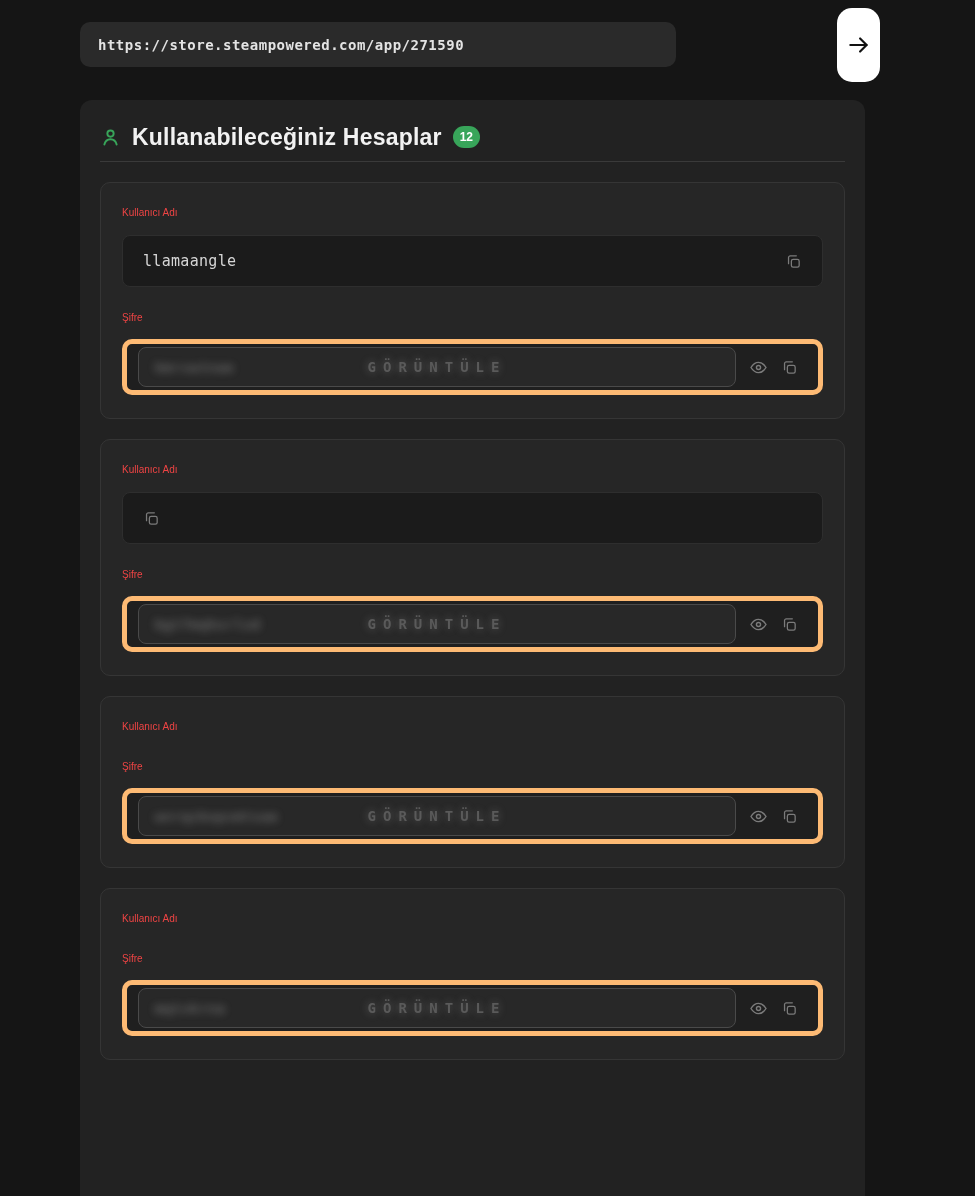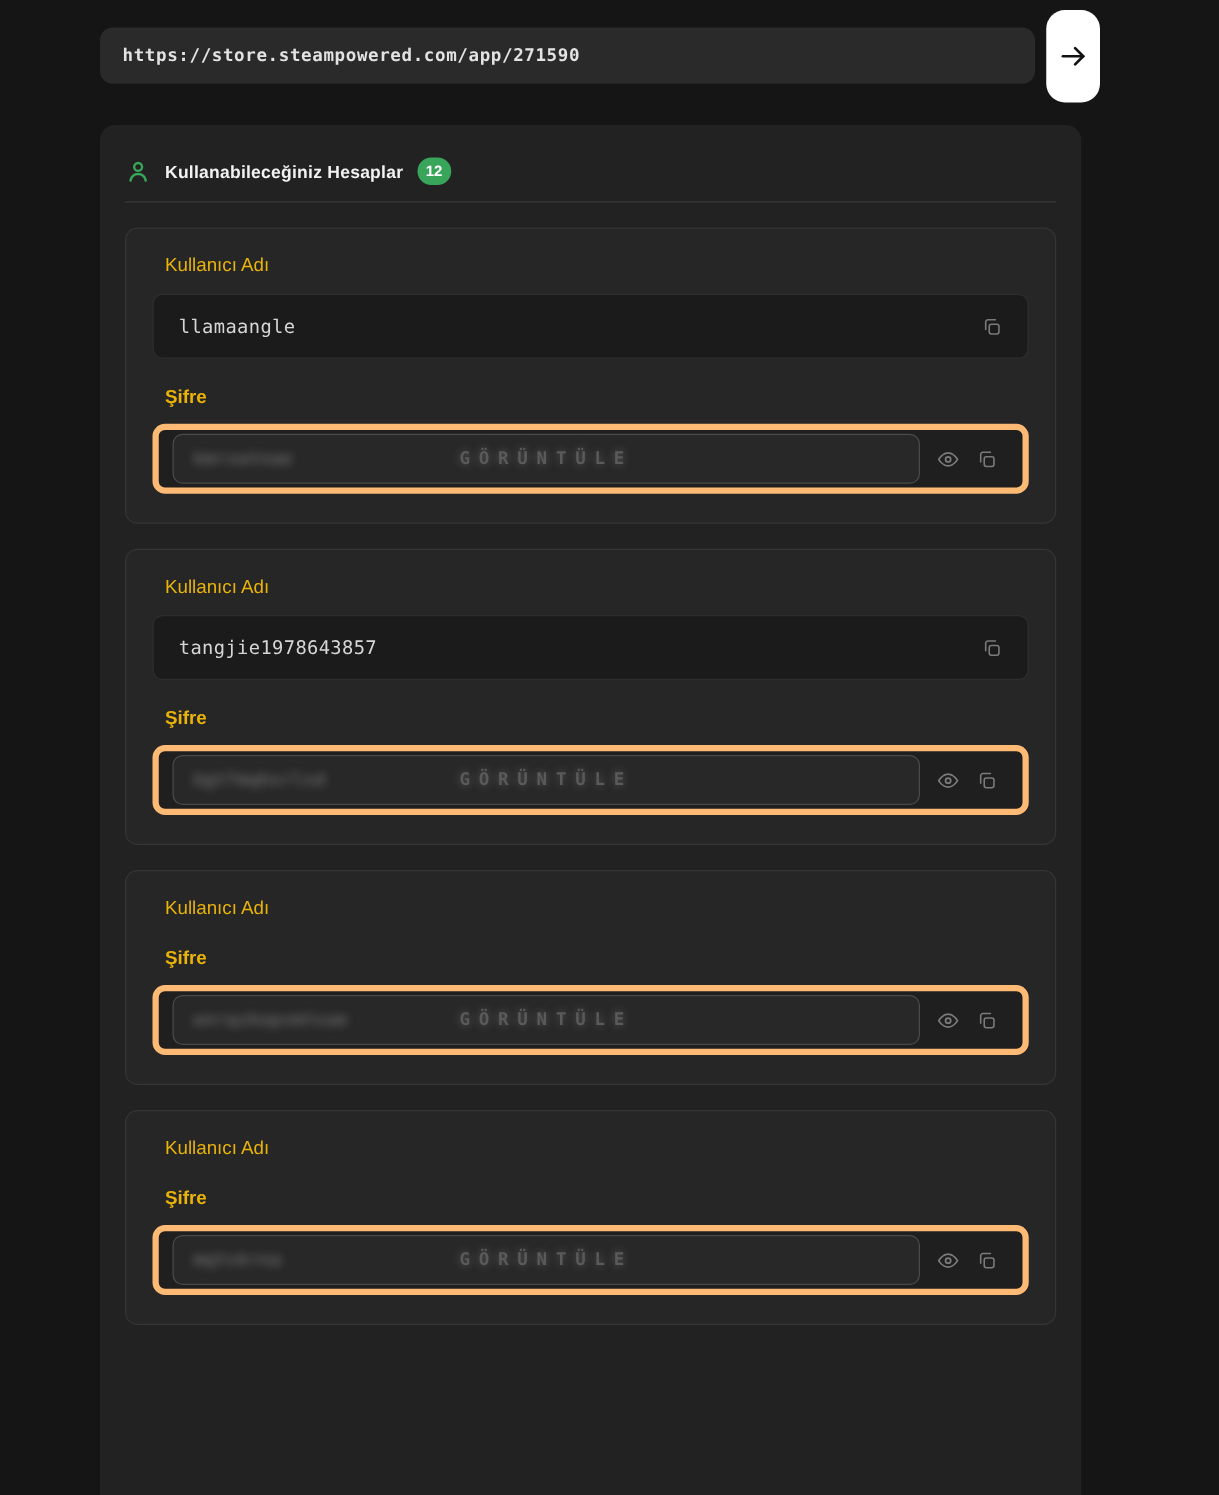--- a/index.html
+++ b/index.html
@@ -7,21 +7,21 @@
     width:975px;height:1196px;
     background:#151515;
     font-family:"Liberation Sans", sans-serif;
     position:relative;overflow:hidden;
     -webkit-font-smoothing:antialiased;
   }
   .mono{font-family:"DejaVu Sans Mono", monospace;}
 
   
   .url-bar{
-    position:absolute;left:80px;top:22px;width:748px;height:45px;
+    position:absolute;left:80px;top:22px;width:596px;height:45px;
     background:#2a2a2a;border-radius:10px;
     display:flex;align-items:center;box-sizing:border-box;padding:0 18px;
   }
   .url-text{
     font-family:"DejaVu Sans Mono", monospace;
     font-size:14px;font-weight:bold;color:#e3e3e3;letter-spacing:.5px;
     white-space:nowrap;overflow:hidden;
   }
   .go-btn{
     position:absolute;left:837px;top:8px;width:43px;height:74px;
@@ -33,50 +33,50 @@
   
   .panel{
     position:absolute;left:80px;top:100px;width:785px;height:1096px;
     background:#222222;border-radius:12px 12px 0 0;
     box-sizing:border-box;padding:0 20px;
   }
   .panel-header{
     padding-top:21px;display:flex;align-items:center;gap:11px;height:32px;
   }
   .panel-title{
-    font-size:14px;font-weight:bold;color:#f2f2f2;letter-spacing:.2px;text-align:center;
+    font-size:23px;font-weight:bold;color:#f2f2f2;letter-spacing:.2px;text-align:center;
   }
   .count-badge{
     min-width:26px;height:22px;border-radius:12px;
     display:flex;align-items:center;justify-content:center;
     font-size:12px;font-weight:bold;color:#fff;box-sizing:border-box;padding:0 7px;
   }
   .panel-divider{height:0;border-bottom:1px solid #3a3a3a;margin-top:8px;}
 
   
   .card{
     margin-top:20px;background:#262626;border:1px solid #353535;border-radius:10px;
     box-sizing:border-box;padding:21px 21px 23px;
   }
   .field-label{
-    font-size:15px;color:#eab308;line-height:18px;margin-left:10px;
+    font-size:10px;color:#ef4444;line-height:18px;
   }
   .text-field{
     margin-top:13px;height:52px;background:#1b1b1b;border:1px solid #2e2e2e;border-radius:8px;
     display:flex;align-items:center;box-sizing:border-box;padding:0 20px;
   }
   .username-text{
     flex:1;font-size:15px;color:#d6d6d6;letter-spacing:.3px;
     white-space:nowrap;overflow:hidden;
   }
   .icon-btn{
     background:none;border:none;padding:0;margin:0;cursor:pointer;
     display:flex;align-items:center;justify-content:center;color:#7b7b7b;
   }
-  .pw-label{margin-top:22px;font-weight:bold;}
+  .pw-label{margin-top:22px;}
   .pw-box{
     margin-top:12px;background:#1f1f1f;border:5px solid #fdba74;border-radius:10px;
     display:flex;align-items:center;box-sizing:border-box;padding:7px 20px 7px 11px;gap:13px;
     height:56px;
   }
   .pw-inner{
     flex:1;height:40px;background:#282828;border:1px solid #4a4a4a;border-radius:8px;
     position:relative;display:flex;align-items:center;box-sizing:border-box;padding:0 16px;
     cursor:pointer;overflow:hidden;
   }
@@ -157,21 +157,20 @@
               </svg>
           </span>
         </button>
       </div>
     </div>
   </div>
 
   <div class="card">
     <div class="field-label">Kullanıcı Adı</div>
     <div class="text-field">
-      <span class="username-text mono">tangjie1978643857</span>
       <button class="icon-btn">
         <span>
           <svg width="17" height="17" viewBox="0 0 24 24" fill="none" stroke="currentColor" stroke-width="1.8" stroke-linecap="round" stroke-linejoin="round">
               <rect x="9" y="9" width="11" height="11" rx="2.5"></rect>
               <path d="M5 15V6.5A2.5 2.5 0 0 1 7.5 4H16"></path>
             </svg>
         </span>
       </button>
     </div>
     <div class="field-label pw-label">Şifre</div>

